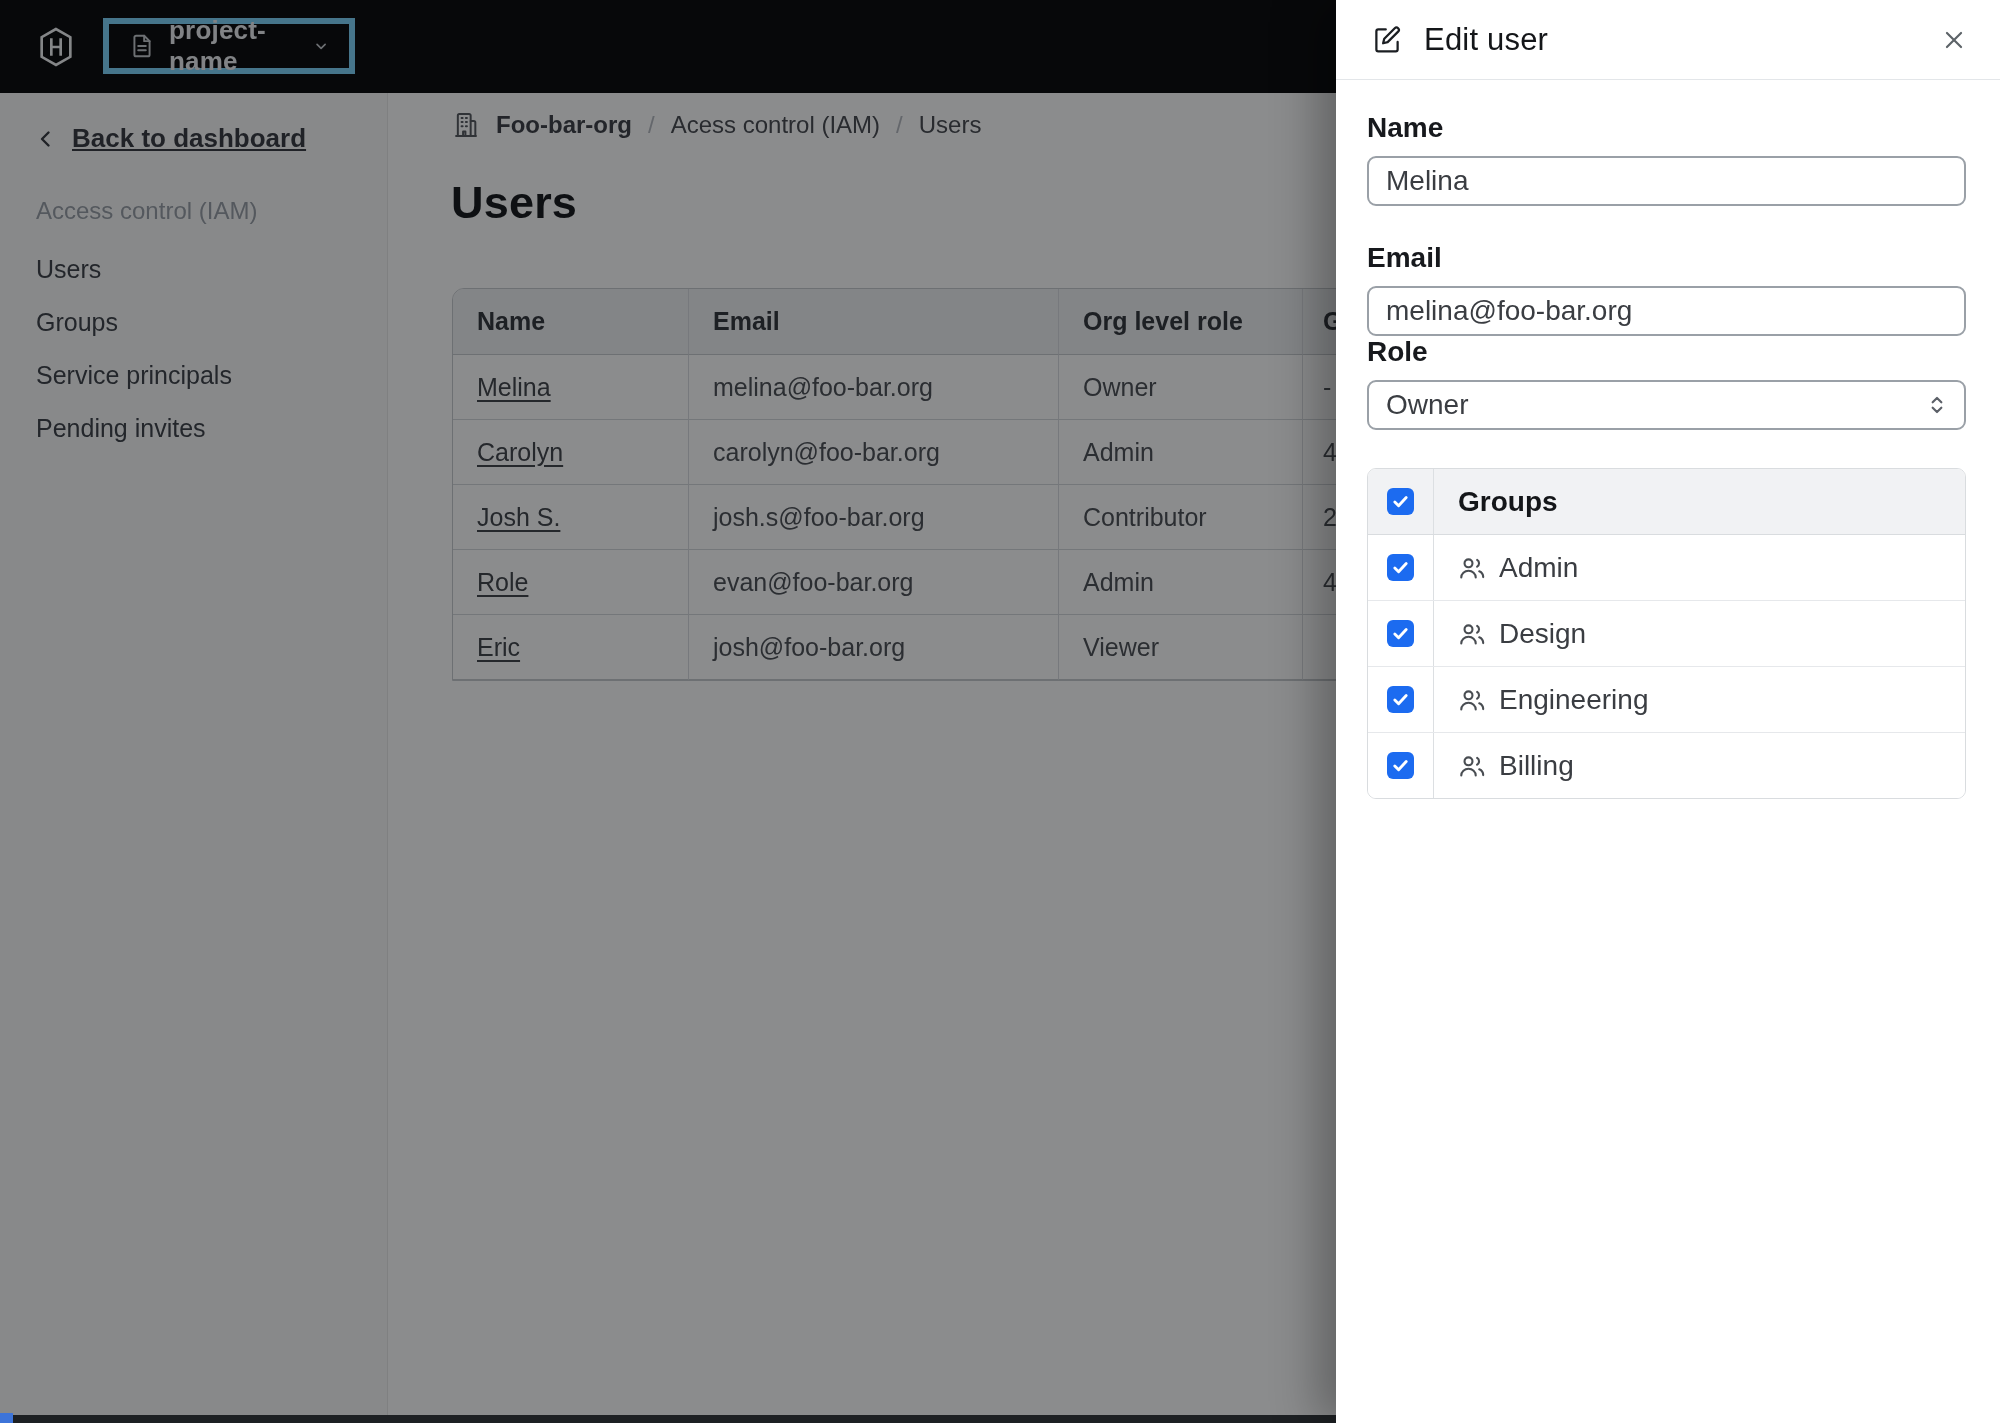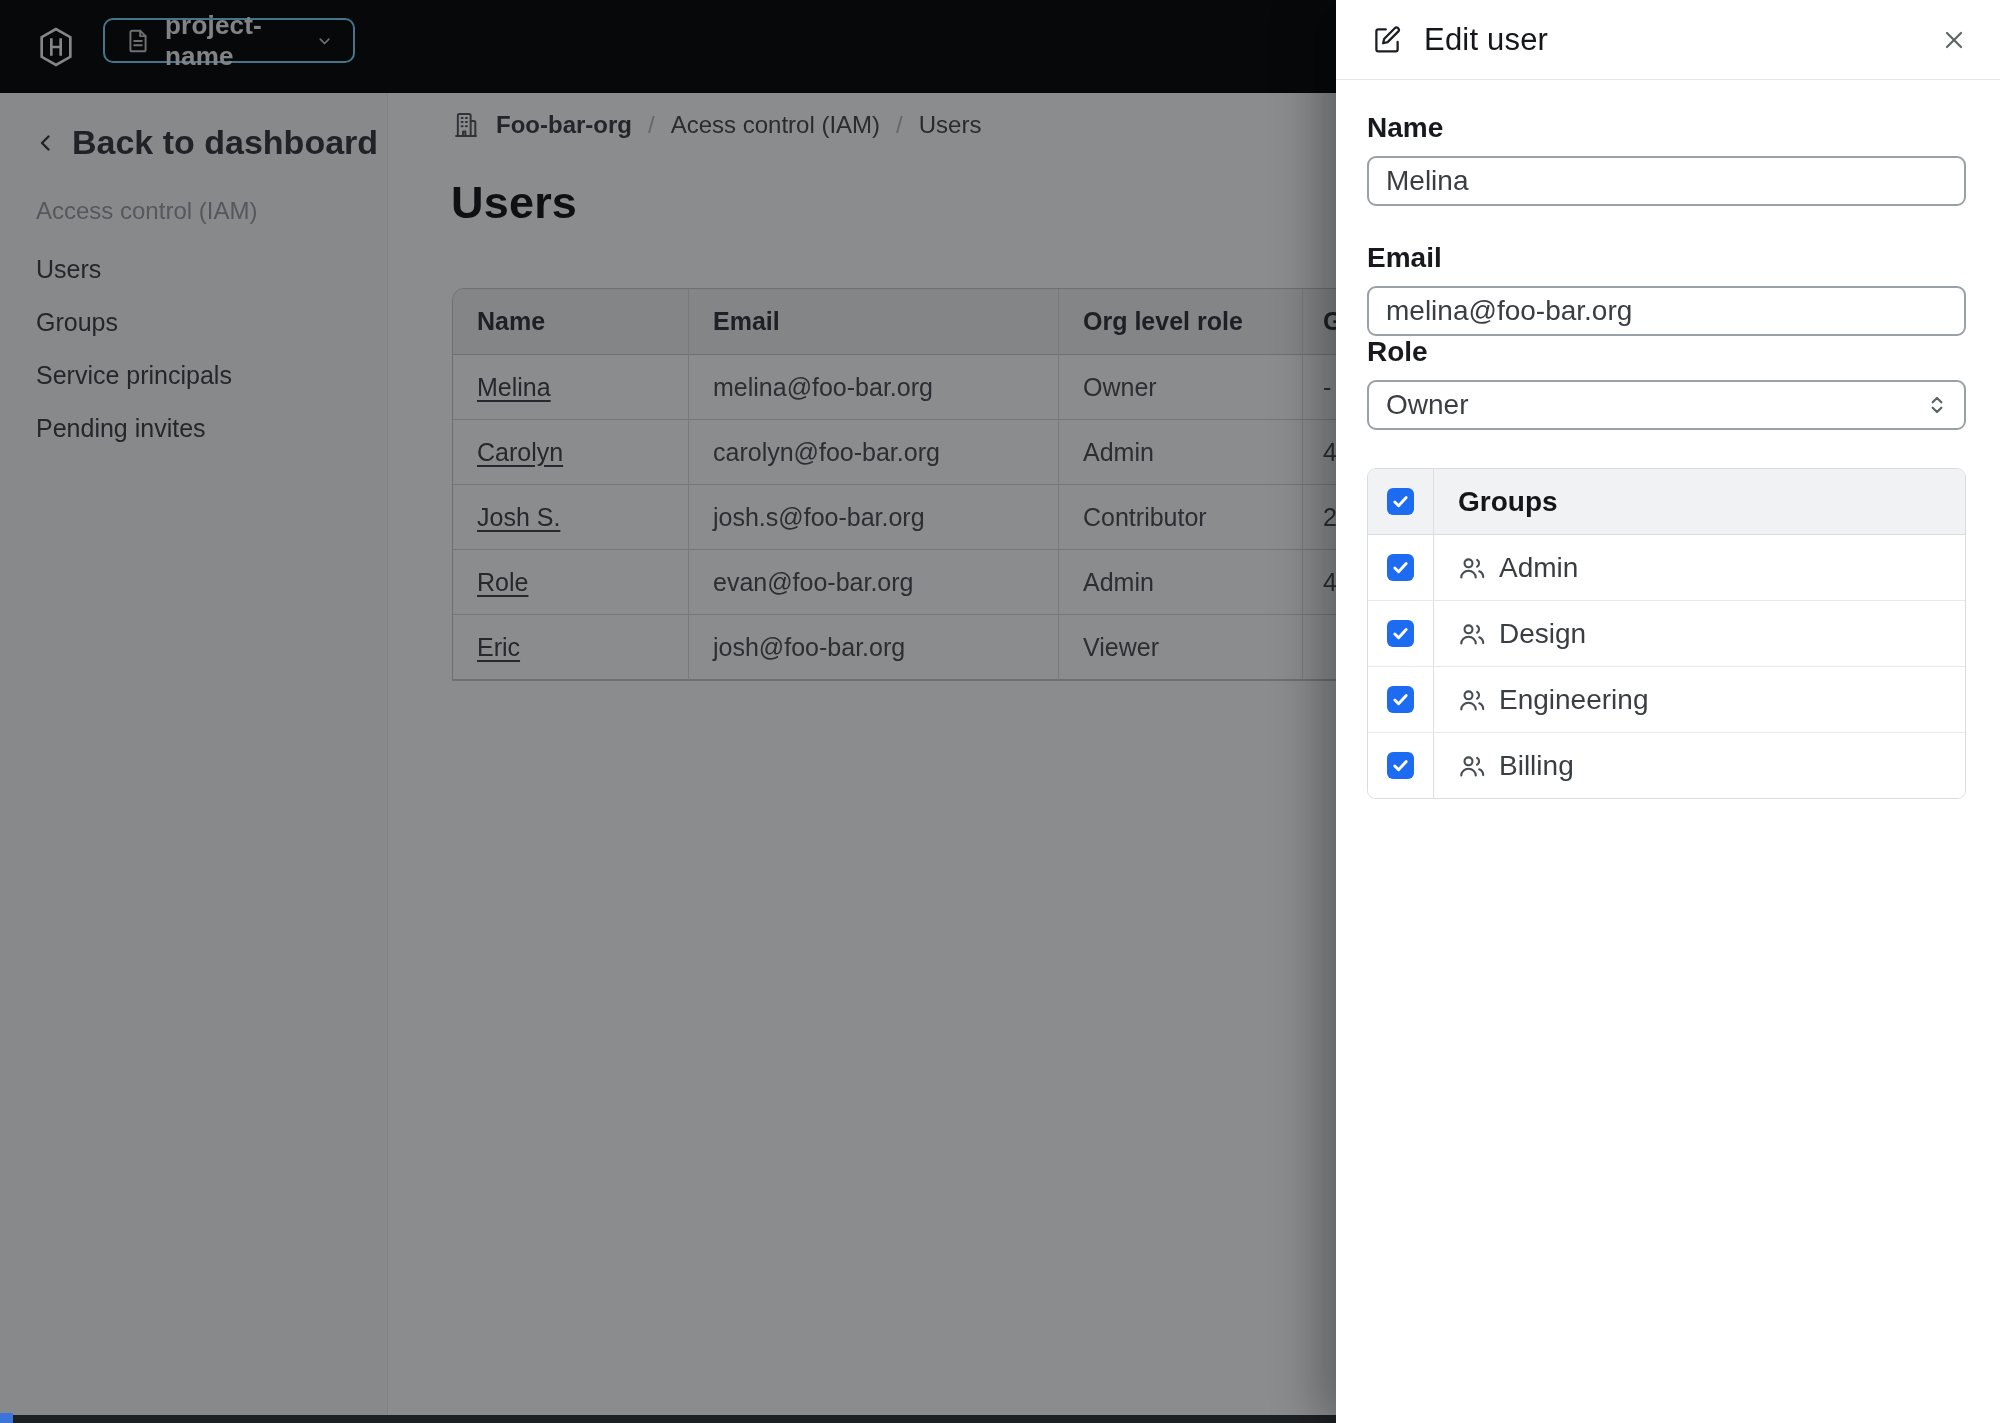--- a/index.html
+++ b/index.html
@@ -6,32 +6,32 @@
   html,body { background:#2a2a2a; }
   #app{
     position:relative; width:2000px; height:1423px; overflow:hidden;
     background:#ffffff; font-family:"Liberation Sans", sans-serif;
     -webkit-font-smoothing:antialiased;
   }
   
   .topbar{ position:absolute; left:0; top:0; width:2000px; height:93px; background:#060608; z-index:1; }
   .logo{ position:absolute; left:36px; top:27px; width:40px; height:40px; color:#f2f3f5; }
   .proj-btn{
-    position:absolute; left:103px; top:18px; width:252px; height:45px;
-    border:2px solid #7dd3fc; border-radius:10px; display:flex; align-items:center;
+    position:absolute; left:103px; top:18px; width:252px; height:56px;
+    border:6px solid #7dd3fc; border-radius:0; display:flex; align-items:center;
     gap:14px; padding:0 20px; cursor:pointer; background:transparent;
   }
   .proj-btn .doc-ic{ width:26px; height:26px; color:#c7cacf; flex:0 0 auto; }
   .proj-btn .lbl{ font-size:26px; font-weight:600; color:#eceef1; letter-spacing:.2px; }
   .proj-btn .chev{ width:22px; height:22px; color:#c7cacf; margin-left:8px; }
   
   .sidebar{ position:absolute; left:0; top:93px; width:388px; height:1330px; background:#fafafa; border-right:1px solid rgba(0,0,0,.07); z-index:1; }
   .back-link{ position:absolute; left:34px; top:30px; display:flex; align-items:center; gap:14px; color:#35383f; cursor:pointer; }
   .back-link .chev-l{ width:24px; height:24px; }
-  .back-link .txt{ font-size:34px; font-weight:600; }
+  .back-link .txt{ font-size:26px; font-weight:600;text-decoration:underline; }
   .side-section{ position:absolute; left:36px; top:104px; font-size:24px; color:#989ea6; }
   .side-item{ position:absolute; left:36px; height:36px; display:flex; align-items:center; font-size:25px; color:#3b3f46; cursor:pointer; }
   
   .main{ position:absolute; left:388px; top:93px; width:1612px; height:1330px; background:#ffffff; z-index:1; }
   .breadcrumb{ position:absolute; left:64px; top:14px; height:36px; display:flex; align-items:center; gap:16px; }
   .breadcrumb .b-ic{ width:28px; height:28px; color:#54575d; }
   .crumb{ font-size:24px; color:#46494f; cursor:pointer; }
   .crumb.first{ font-weight:600; color:#3b3e44; }
   .crumb-sep{ font-size:24px; color:#b6bac0; }
   .page-title{ position:absolute; left:63px; top:84px; font-size:45px; font-weight:700; color:#141619; letter-spacing:.2px; }

